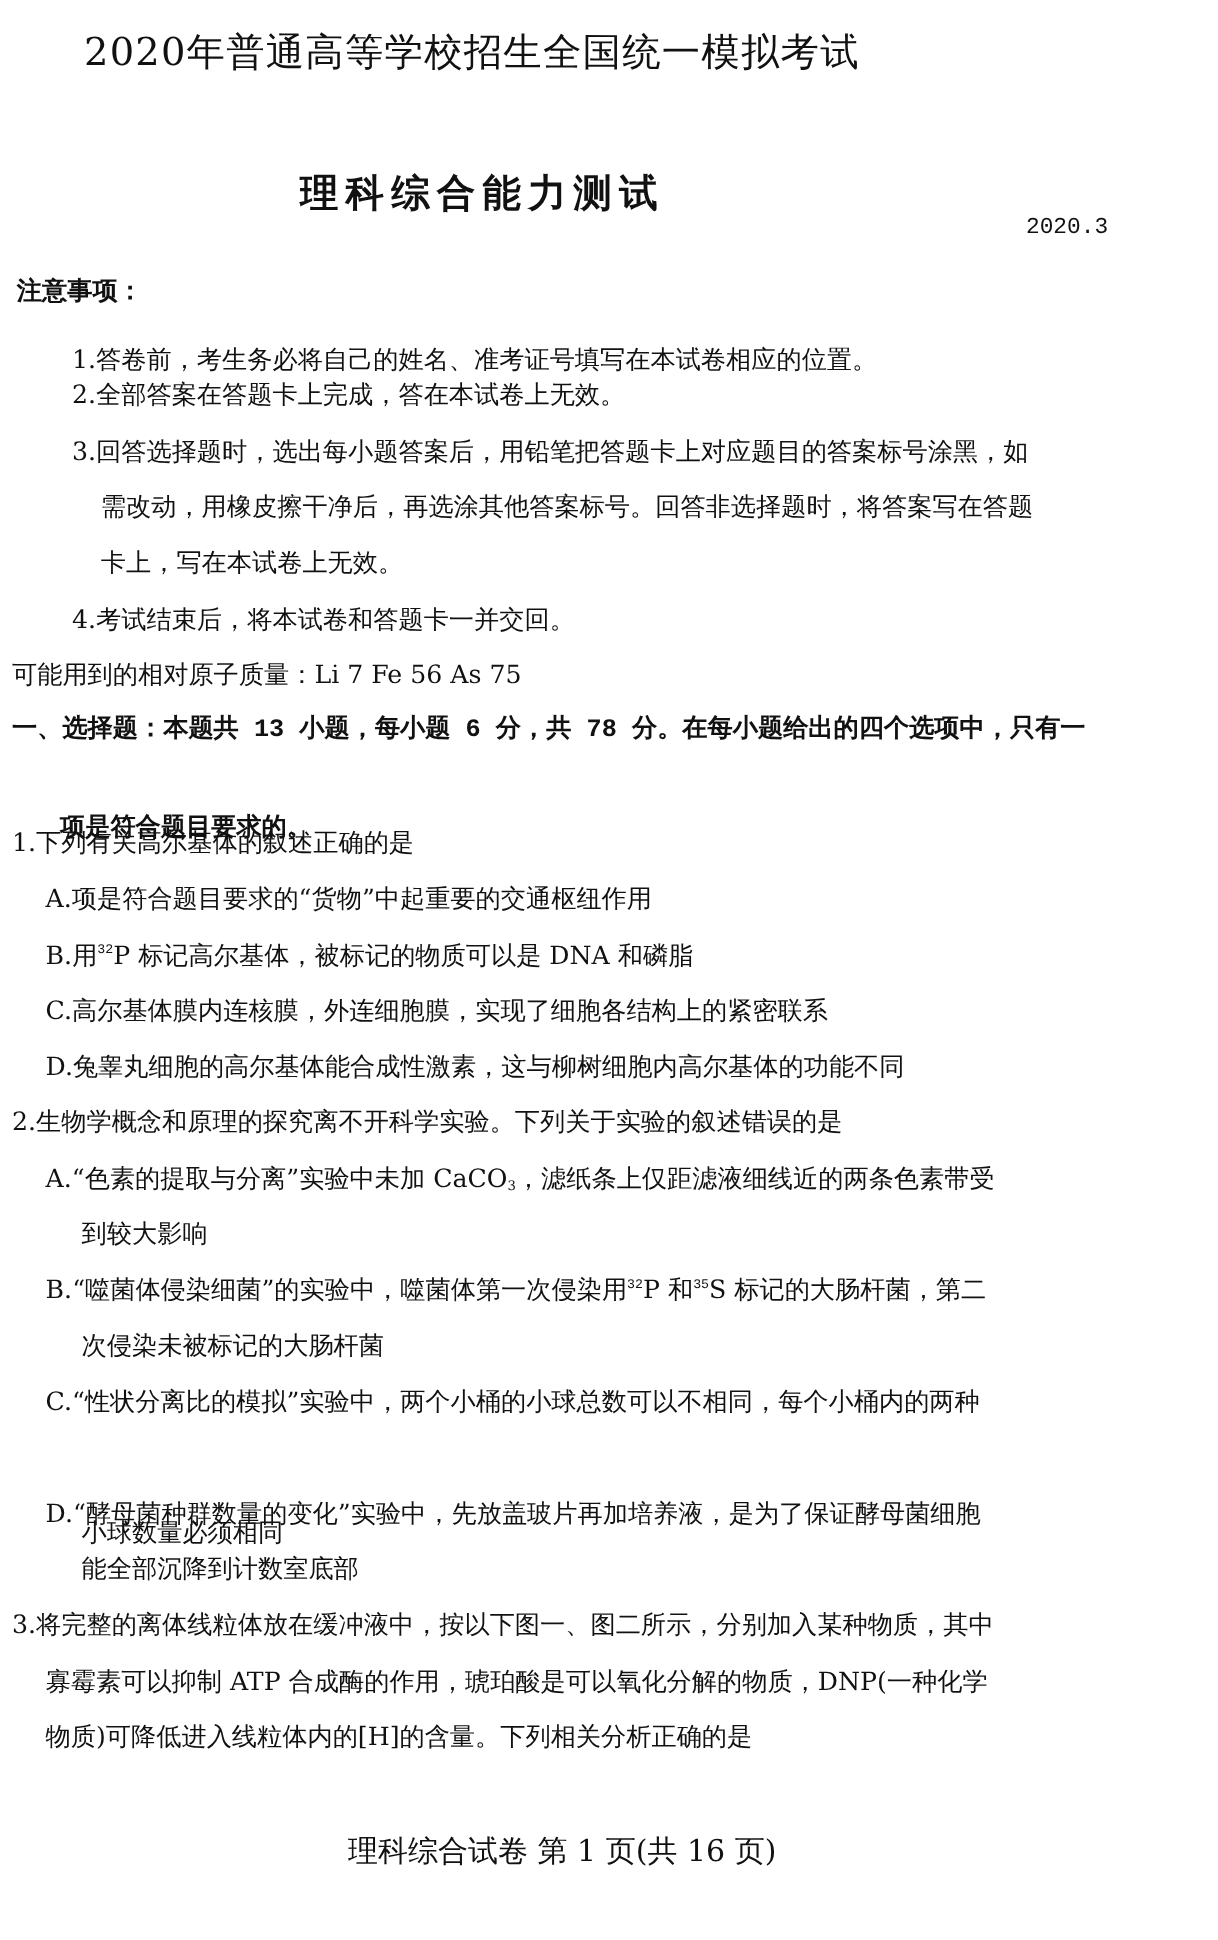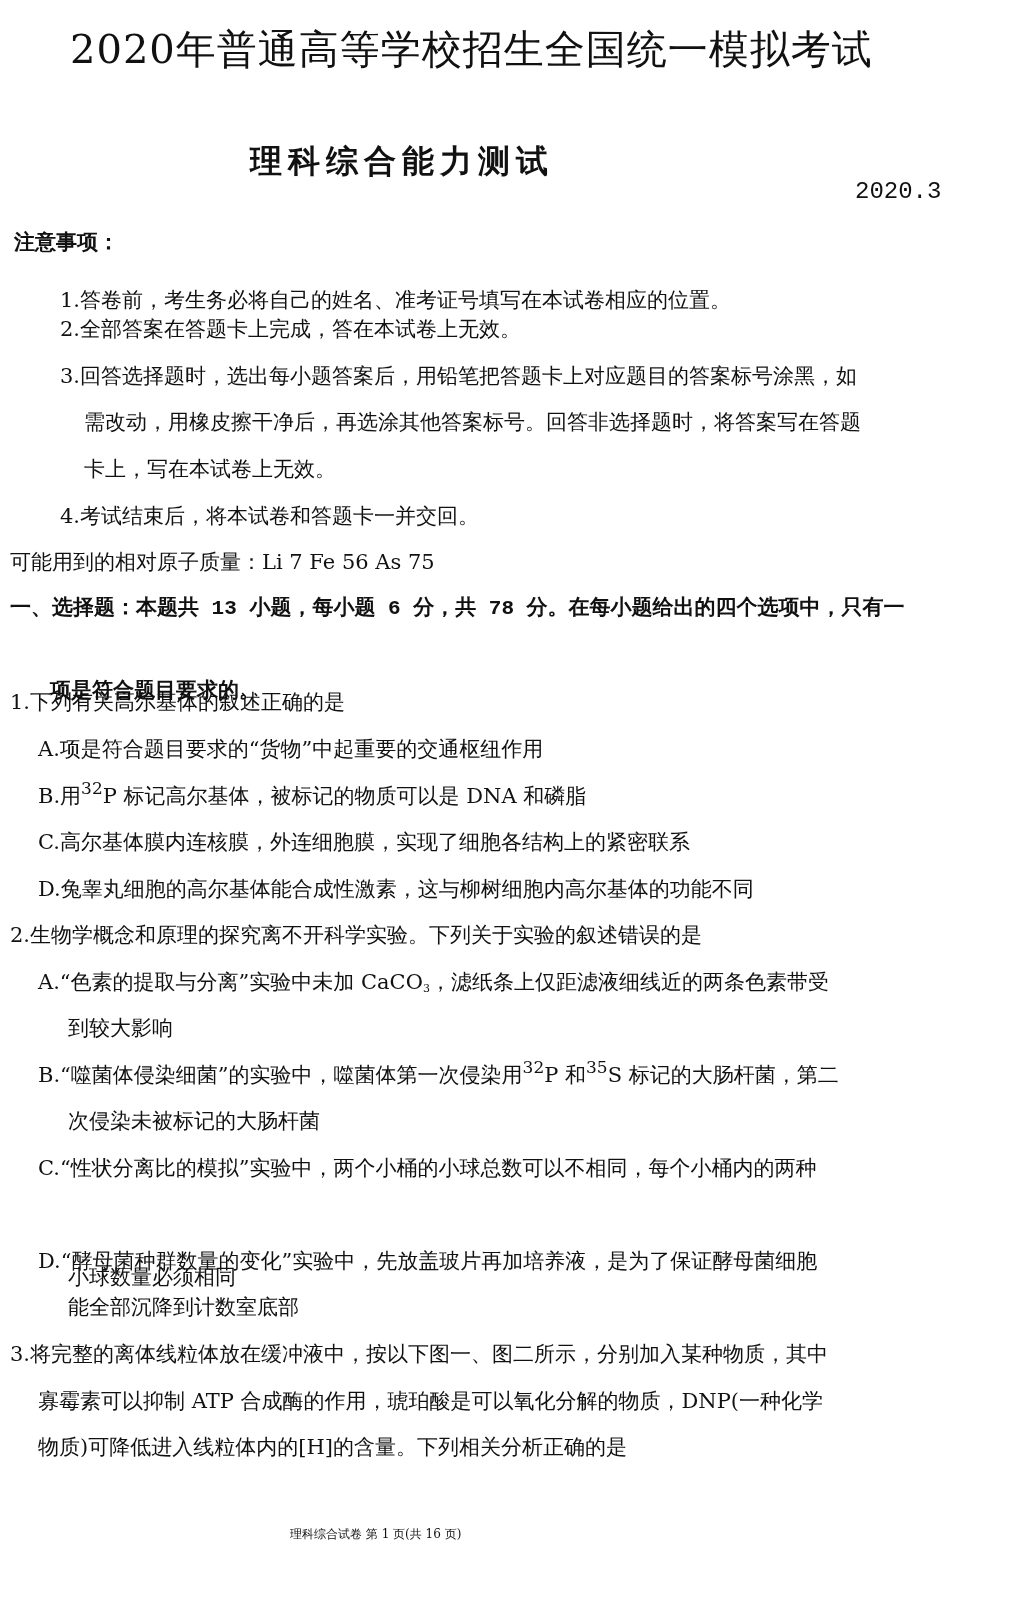--- a/index.html
+++ b/index.html
@@ -2,29 +2,29 @@
 <html><head>
 <meta charset="utf-8">
 <style>
   html, body { margin: 0; padding: 0; background: #ffffff; }
   body {
     width: 1015px; height: 1617px; position: relative; overflow: hidden;
     font-family: "DejaVu Serif", "Liberation Serif", serif;
     color: #111111;
   }
   .abs { position: absolute; white-space: nowrap; }
-  .exam-title { left: 70px; top: 22px; font-size: 40px; letter-spacing: 1px; }
+  .exam-title { left: 70px; top: 22px; font-size: 32px; letter-spacing: 1px; }
   .subject-title { left: 250px; top: 140px; font-size: 32px; font-weight: bold; font-family: "DejaVu Sans", "Liberation Sans", sans-serif; letter-spacing: 6px; }
-  .exam-date { left: 855px; top: 178px; font-size: 24px; font-family: "Liberation Mono", "DejaVu Sans Mono", monospace; }
+  .exam-date { left: 855px; top: 178px; font-size: 19px; font-family: "Liberation Mono", "DejaVu Sans Mono", monospace; }
   .notice-heading { left: 14px; top: 228px; font-size: 21px; font-weight: bold; font-family: "DejaVu Sans", "Liberation Sans", sans-serif; text-align: center; }
   .line { font-size: 21px; line-height: 30px; }
   .bold { font-weight: bold; font-family: Liberation Mono, monospace; }
-  sup { font-size: 17px; vertical-align: 9px; line-height: 0; }
+  sup { font-size: 11px; vertical-align: 9px; line-height: 0; font-family: Liberation Mono, monospace; }
   sub { font-size: 11px; vertical-align: -3px; line-height: 0; }
-  .footer { left: 290px; top: 1526px; font-size: 12px; }
+  .footer { left: 290px; top: 1526px; font-size: 25px; }
 </style>
 </head>
 <body>
 
 <div class="abs exam-title">2020年普通高等学校招生全国统一模拟考试</div>
 <div class="abs subject-title">理科综合能力测试</div>
 <div class="abs exam-date">2020.3</div>
 
 <div class="abs notice-heading">注意事项：</div>
 <div class="abs line" style="left:60px;top:285px">1.答卷前，考生务必将自己的姓名、准考证号填写在本试卷相应的位置。</div>

